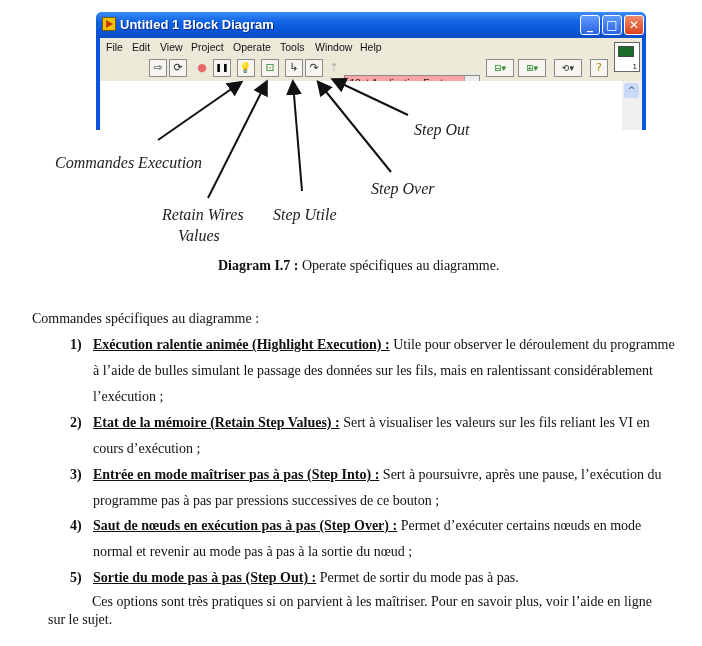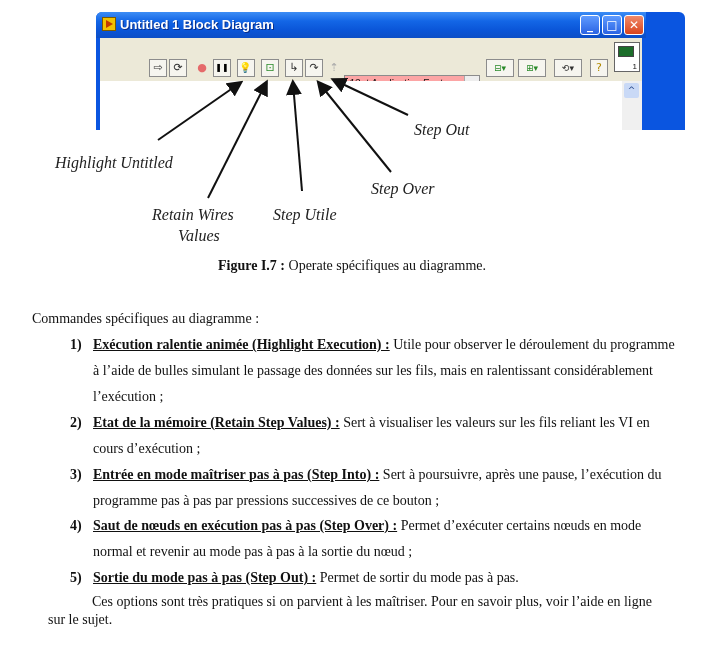--- a/index.html
+++ b/index.html
@@ -1,19 +1,19 @@
 <!DOCTYPE html>
 <html><head>
 <meta charset="utf-8">
 <style>
   html, body { margin:0; padding:0; background:#ffffff; }
   body { width:702px; height:646px; position:relative; overflow:hidden; font-family:"Liberation Serif", serif; color:#111; }
 
   
-  .win { position:absolute; left:96px; top:12px; width:550px; height:118px; background:#0a55e0; border-radius:6px 6px 0 0; overflow:hidden;padding-left:39px; }
+  .win { position:absolute; left:96px; top:12px; width:550px; height:118px; background:#0a55e0; border-radius:6px 6px 0 0; overflow:hidden; }
   .titlebar { position:absolute; left:0; top:0; width:550px; height:26px;
      background:linear-gradient(#3d8df5 0%, #1366e6 35%, #0a55d8 70%, #0c4ec6 100%); }
   .app-icon { position:absolute; left:6px; top:5px; width:14px; height:14px; background:#f2c200; border:1px solid #7a5a00; box-sizing:border-box; }
   .app-icon::after { content:""; position:absolute; left:3px; top:2px; border-left:7px solid #c23a00; border-top:4px solid transparent; border-bottom:4px solid transparent; }
   .title { position:absolute; left:24px; top:5px; font-family:"Liberation Sans", sans-serif; font-weight:bold; font-size:13px; color:#fff; text-shadow:1px 1px 0 #0a2f8a; }
   .wbtn { position:absolute; top:3px; width:20px; height:20px; border:1px solid #fff; border-radius:3px; box-sizing:border-box;
      background:linear-gradient(#5f9bff, #2a63e3); color:#fff; font-family:"DejaVu Sans", sans-serif; font-size:12px; font-weight:bold; text-align:center; line-height:18px; }
   .wbtn.min { left:484px; }
   .wbtn.max { left:506px; }
   .wbtn.close { left:528px; background:linear-gradient(#f08a6a,#d9441c); }
@@ -55,20 +55,30 @@
 
 <div class="win">
   <div class="titlebar">
     <span class="app-icon"></span>
     <span class="title">Untitled 1 Block Diagram</span>
     <span class="wbtn min">_</span>
     <span class="wbtn max">□</span>
     <span class="wbtn close">✕</span>
   </div>
   <div class="client">
+    <div class="menubar">
+      <span class="menu-item" style="left:6px">File</span>
+      <span class="menu-item" style="left:32px">Edit</span>
+      <span class="menu-item" style="left:60px">View</span>
+      <span class="menu-item" style="left:91px">Project</span>
+      <span class="menu-item" style="left:133px">Operate</span>
+      <span class="menu-item" style="left:180px">Tools</span>
+      <span class="menu-item" style="left:215px">Window</span>
+      <span class="menu-item" style="left:260px">Help</span>
+    </div>
     <div class="toolbar">
       <span class="tbtn" style="left:49px">⇨</span>
       <span class="tbtn" style="left:69px">⟳</span>
       <span class="tbtn" style="left:93px;color:#e56a6a;border-color:transparent;background:transparent">●</span>
       <span class="tbtn" style="left:113px;font-size:8px;color:#000">❚❚</span>
       <span class="tbtn" style="left:137px;font-size:10px">💡</span>
       <span class="tbtn" style="left:161px;color:#2a8a2a">⊡</span>
       <span class="tbtn" style="left:185px">↳</span>
       <span class="tbtn" style="left:205px">↷</span>
       <span class="tbtn" style="left:225px;color:#aaa;border-color:transparent;background:transparent">⇡</span>
@@ -98,29 +108,29 @@
       <path d="M0,0 L8,4 L0,8 z" fill="#111"></path>
     </marker>
   </defs>
   <line x1="158" y1="140" x2="240" y2="83" stroke="#111" stroke-width="2" marker-end="url(#ah)"></line>
   <line x1="208" y1="198" x2="266" y2="83" stroke="#111" stroke-width="2" marker-end="url(#ah)"></line>
   <line x1="302" y1="191" x2="293" y2="83" stroke="#111" stroke-width="2" marker-end="url(#ah)"></line>
   <line x1="391" y1="172" x2="319" y2="83" stroke="#111" stroke-width="2" marker-end="url(#ah)"></line>
   <line x1="408" y1="115" x2="334" y2="80" stroke="#111" stroke-width="2" marker-end="url(#ah)"></line>
 </svg>
 
-<span class="callout-label" style="left:55px;top:154px">Highlight Untitled</span>
-<span class="callout-label" style="left:152px;top:206px">Retain Wires</span>
+<span class="callout-label" style="left:55px;top:154px">Commandes Execution</span>
+<span class="callout-label" style="left:162px;top:206px">Retain Wires</span>
 <span class="callout-label" style="left:178px;top:227px">Values</span>
 <span class="callout-label" style="left:273px;top:206px">Step Utile</span>
 <span class="callout-label" style="left:371px;top:180px">Step Over</span>
 <span class="callout-label" style="left:414px;top:121px">Step Out</span>
 
 <div class="caption">
-  <b>Figure I.7 :</b><span> Operate spécifiques au diagramme.</span>
+  <b>Diagram I.7 :</b><span> Operate spécifiques au diagramme.</span>
 </div>
 
 <div class="intro">Commandes spécifiques au diagramme :</div>
 
 <div class="item" style="top:332px">
   <span class="num">1)</span>
   <span class="txt"><span class="head">Exécution ralentie animée (Highlight Execution) :</span><span> Utile pour observer le déroulement du programme à l’aide de bulles simulant le passage des données sur les fils, mais en ralentissant considérablement l’exécution ;</span></span>
 </div>
 <div class="item" style="top:410px">
   <span class="num">2)</span>

